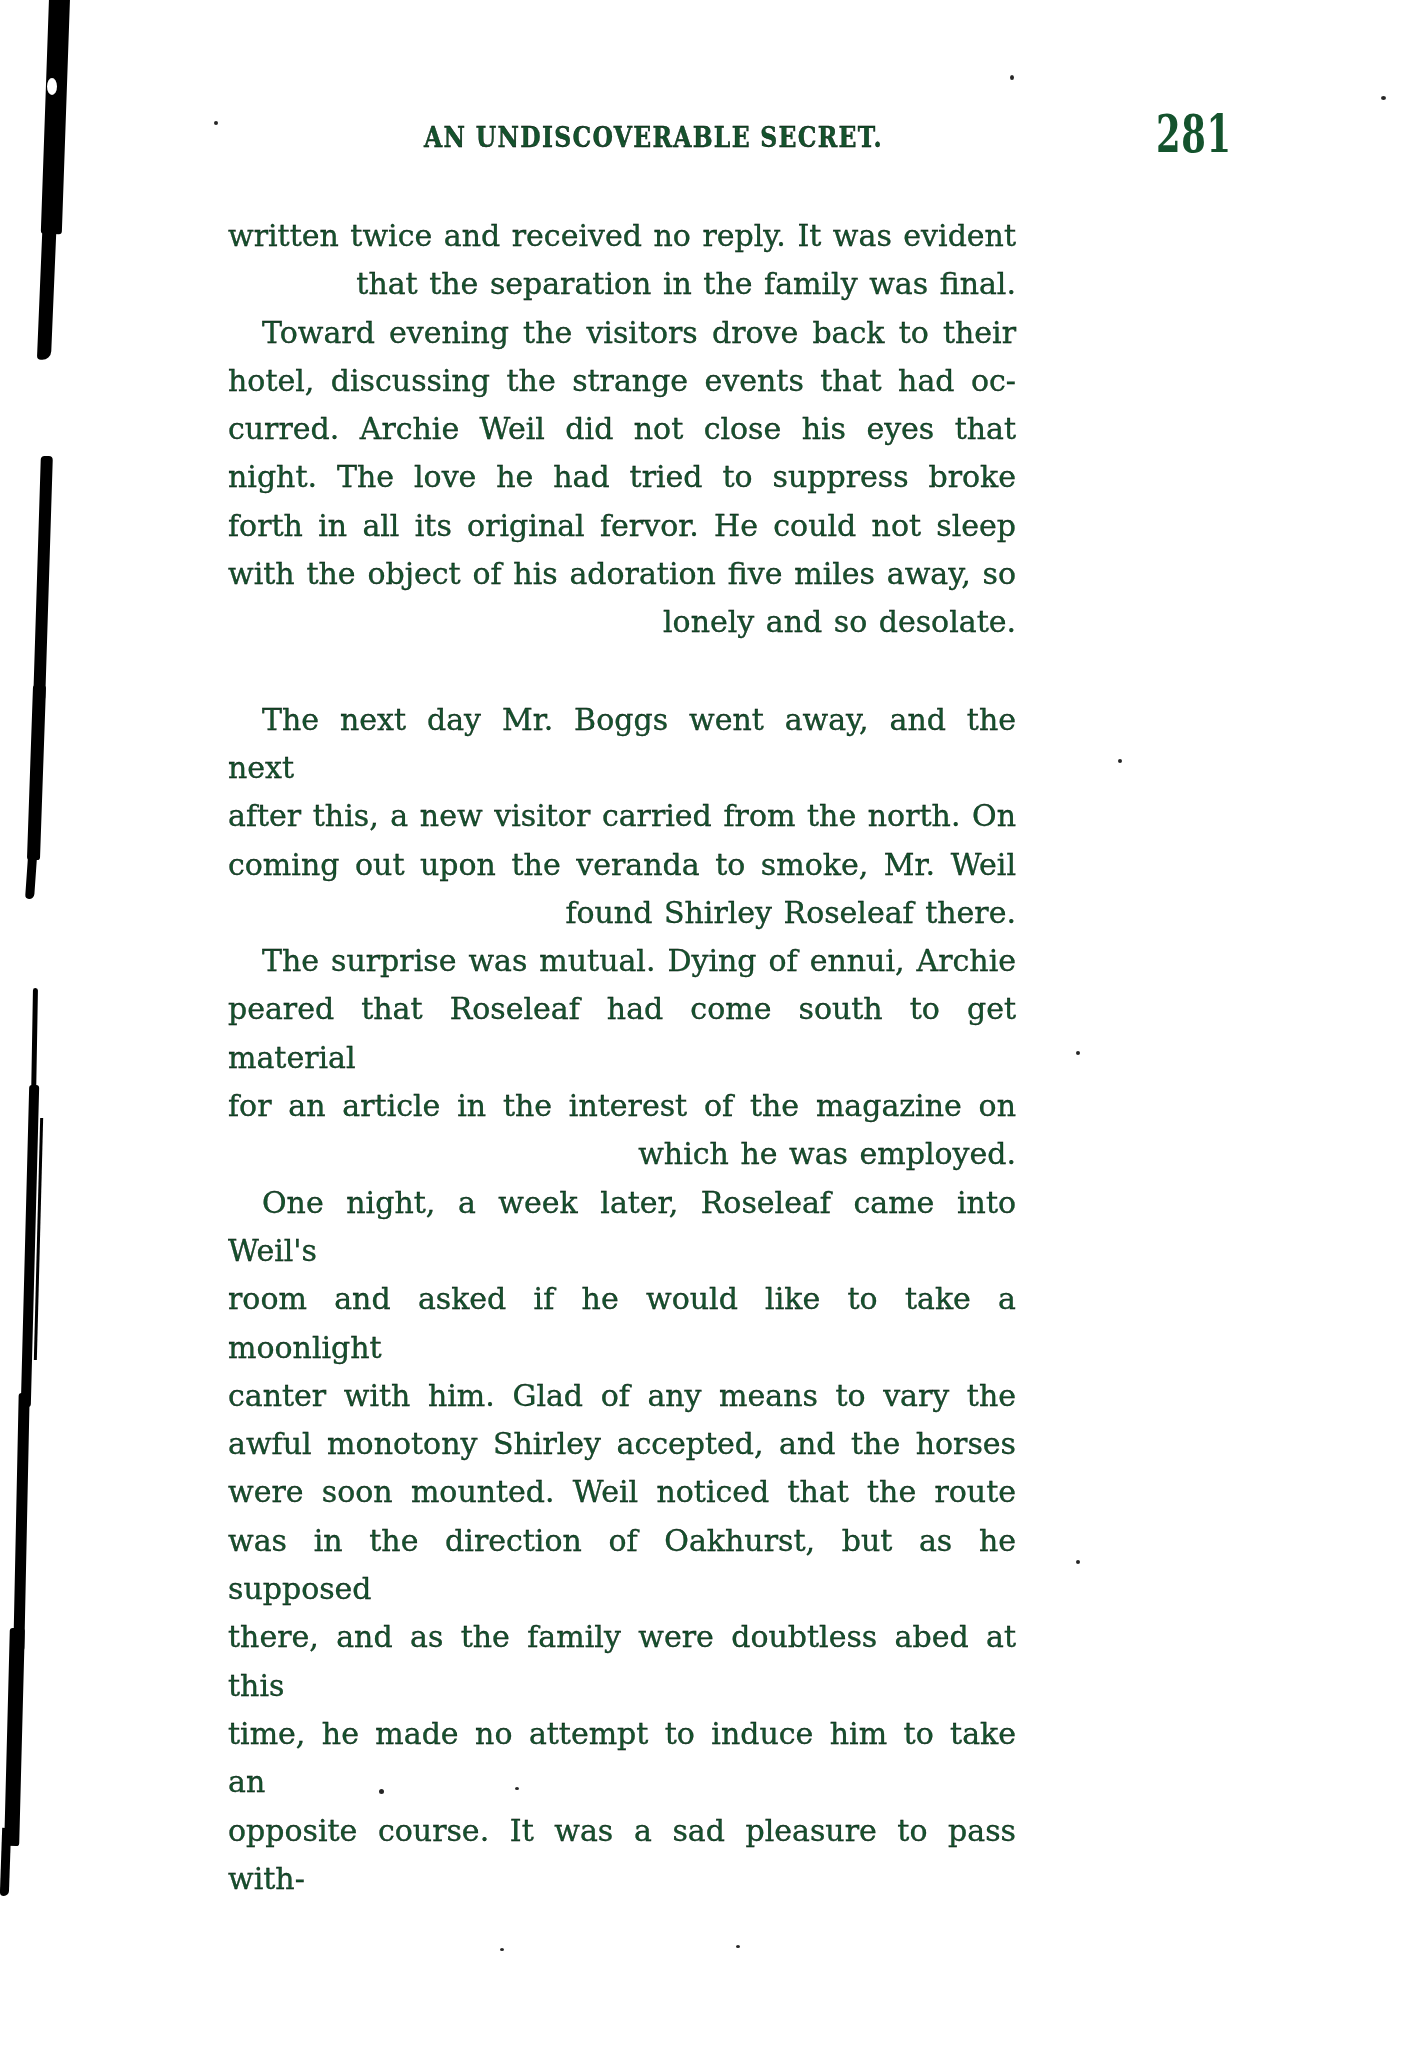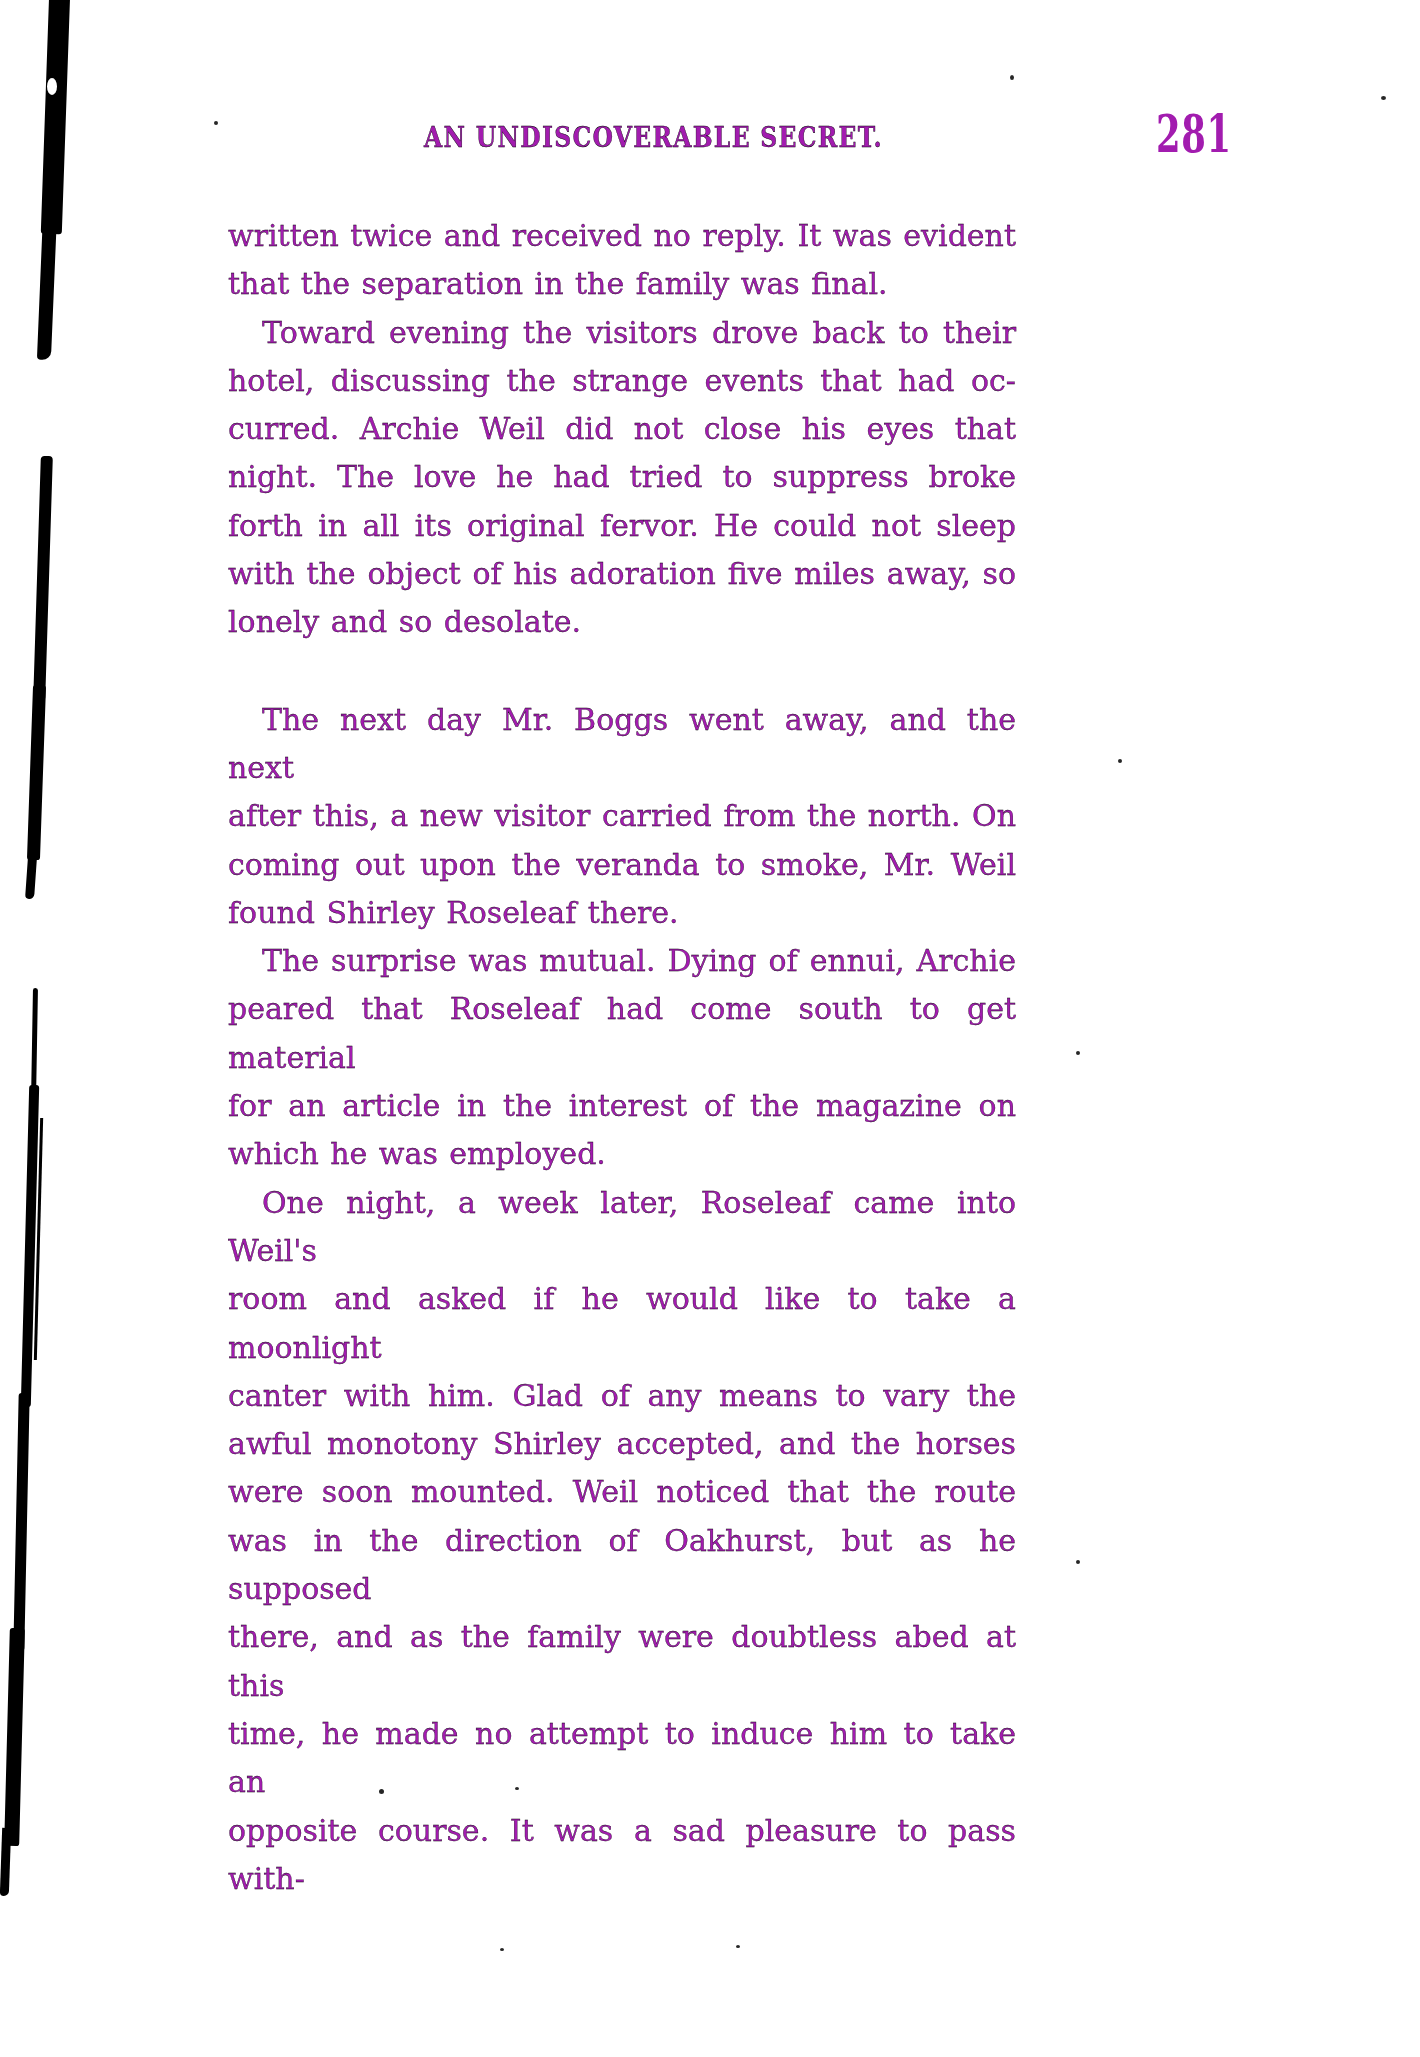--- a/index.html
+++ b/index.html
@@ -3,21 +3,21 @@
 <meta charset="utf-8">
 <style>
   html, body { margin: 0; padding: 0; background: #ffffff; }
   .page {
     position: relative;
     width: 1420px;
     height: 2057px;
     background: #ffffff;
     overflow: hidden;
     font-family: "DejaVu Serif", serif;
-    color: #a21caf;
+    color: #14532d;
   }
   .header-title {
     position: absolute;
     left: 424px;
     top: 121px;
     font-size: 28px;
     font-weight: 700;
     letter-spacing: 1.5px;
     white-space: nowrap;
     transform: scaleX(0.84);
@@ -37,21 +37,21 @@
   .body-block {
     position: absolute;
     left: 228px;
     top: 212px;
     width: 788px;
     font-size: 30px;
     line-height: 48.3px;
     word-spacing: 2px;
     -webkit-text-stroke: 0.3px #000;
   }
-  .line { text-align: left; }
+  .line { text-align: right; }
   .line.j { text-align: justify; text-align-last: justify; }
   .line.indent { text-indent: 34px; }
   .section-space { height: 49px; }
 
   .streak { position: absolute; background: #000; }
   .speck { position: absolute; background: #000; border-radius: 50%; opacity: 0.85; }
 </style>
 </head>
 <body>
 

